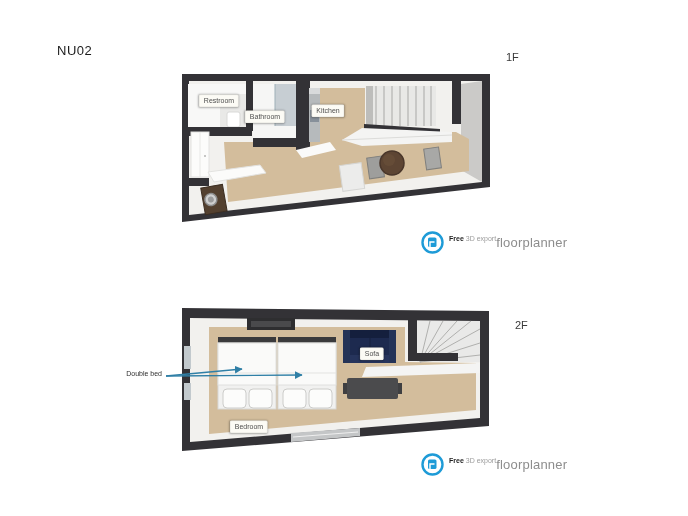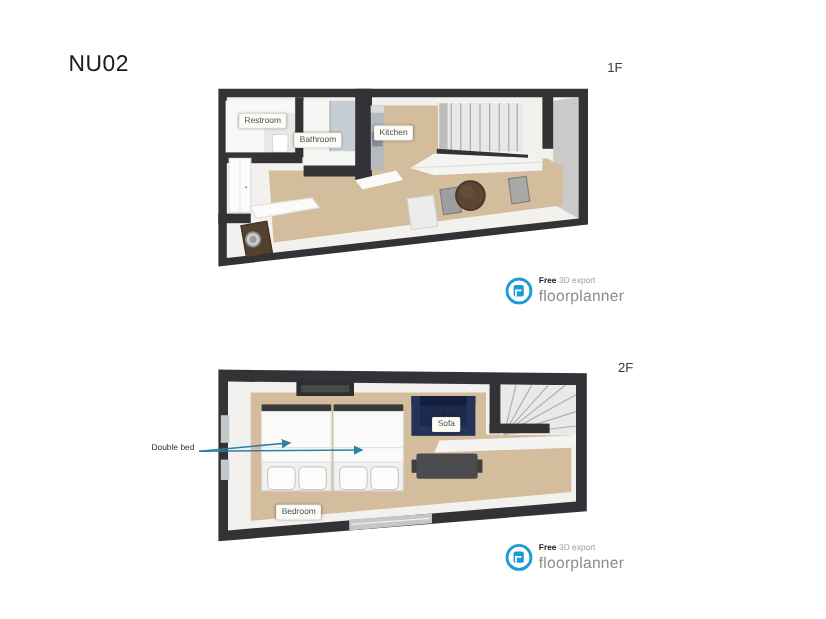--- a/index.html
+++ b/index.html
@@ -1,31 +1,31 @@
 <!DOCTYPE html>
 <html><head>
 <meta charset="utf-8">
 <style>
   html,body{margin:0;padding:0;}
   body{
     width:688px;height:516px;background:#ffffff;position:relative;overflow:hidden;
     font-family:"Liberation Sans", sans-serif;color:#1c1c1c;
   }
   .abs{position:absolute;}
-  .title{font-size:19px;font-weight:400;letter-spacing:.5px;color:#1b1b1b;text-align:right;}
+  .title{font-size:13px;font-weight:400;letter-spacing:.5px;color:#1b1b1b;text-align:right;}
   .floor-label{font-size:11px;color:#3a3a3a;}
   .room-label{
     transform:translate(-50%,-50%);
     background:#fcfbf5;color:#4f4f4f;font-size:7px;line-height:1.35;
     padding:1px 4px;border-radius:2px;white-space:nowrap;
     box-shadow:0 0 2px rgba(0,0,0,.30);border:1px solid rgba(0,0,0,.06);
   }
   .annotation-label{font-size:7px;color:#2f2f2f;text-align:right;white-space:nowrap;}
   .badge{display:flex;align-items:center;gap:5px;}
-  .badge-text{display:flex;flex-direction:column;line-height:1.1;}
+  .badge-text{display:flex;flex-direction:row;line-height:1.1;}
   .badge-line1{font-size:7px;color:#9b9b9b;}
   .badge-line1 b{color:#1f1f1f;font-weight:700;margin-right:2px;}
   .badge-line2{font-size:13px;color:#8d8d8d;letter-spacing:.2px;margin-top:1px;}
   svg{display:block;}
 </style>
 </head>
 <body>
 
 <div class="abs title" style="left:57px;top:43px;">NU02</div>
 
@@ -118,21 +118,21 @@
       <rect x="7" y="6.5" width="8.5" height="9.5" rx="1.6" fill="#1e9bd7"></rect>
       <path d="M9 16 L9 11 L13.5 11" stroke="#ffffff" stroke-width="1.4" fill="none"></path>
     </svg>
   </span>
   <span class="badge-text">
     <span class="badge-line1"><b>Free</b><span>3D export</span></span>
     <span class="badge-line2">floorplanner</span>
   </span>
 </div>
 
-<div class="abs floor-label" style="left:515px;top:301px;">2F</div>
+<div class="abs floor-label" style="left:515px;top:319px;">2F</div>
 
 <svg class="abs" style="left:180px;top:305px;" width="312" height="150" viewBox="0 0 312 150">
 
   <polygon points="2,3 309,6 309,121 2,146" fill="#333236"></polygon>
 
   <polygon points="10,13 300,16 300,113 10,137" fill="#f2f1ee"></polygon>
 
   <polygon points="29,22 225,22 225,57 296,58 296,105 29,129" fill="#d3bd9c"></polygon>
 
   <rect x="4" y="41" width="7" height="23" fill="#c2c9cd"></rect>

